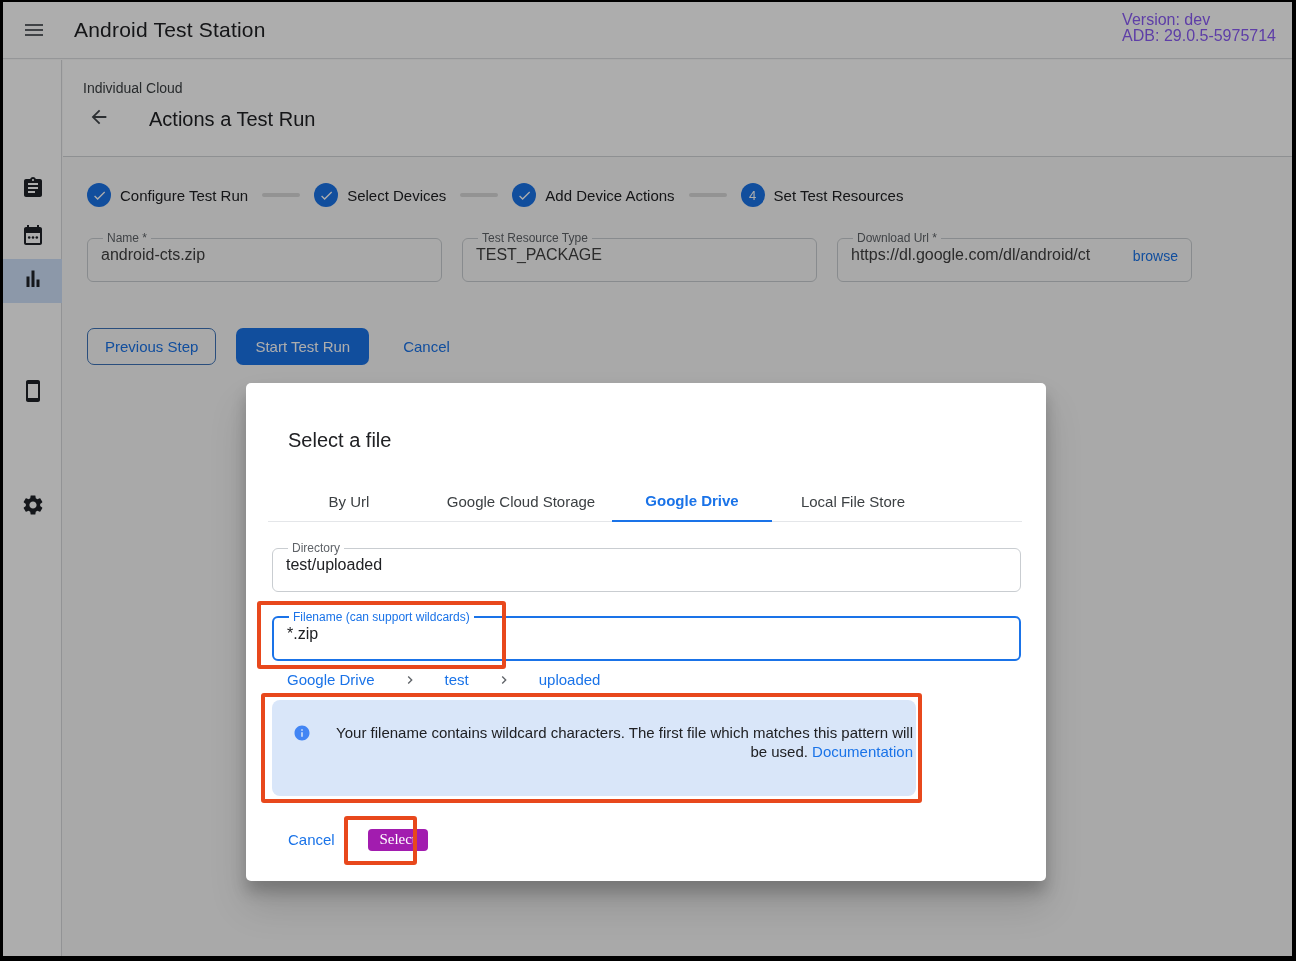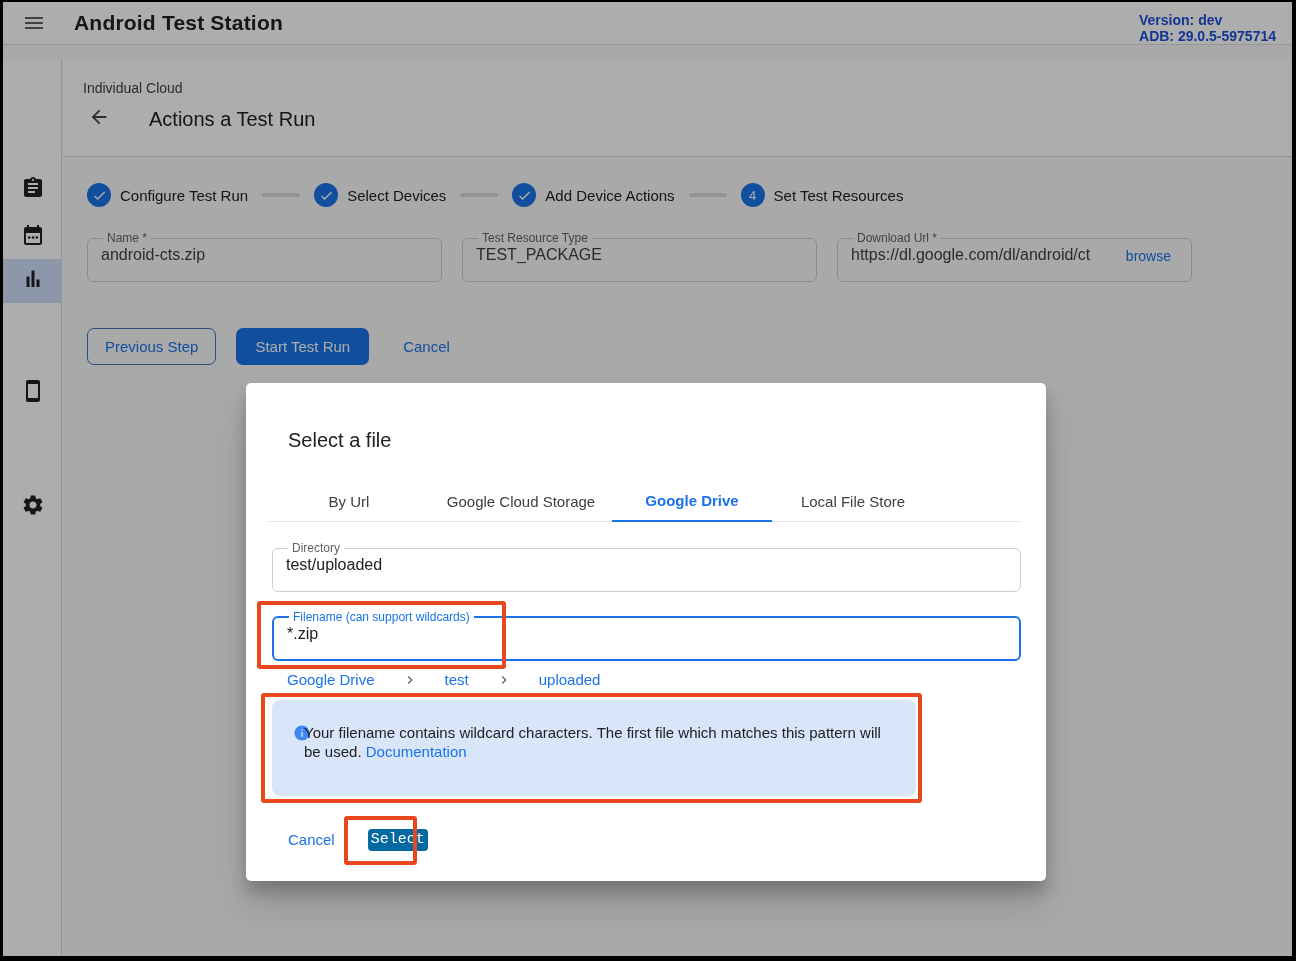--- a/index.html
+++ b/index.html
@@ -1,23 +1,23 @@
 <!DOCTYPE html>
 <html><head>
 <meta charset="utf-8">
 <style>
   * { margin:0; padding:0; box-sizing:border-box; }
   html,body { width:1296px; height:961px; background:#000; font-family:"Liberation Sans", sans-serif; overflow:hidden; }
   .screen { position:absolute; left:3px; top:2px; right:4px; bottom:5px; background:#fafafa; overflow:hidden; }
 
   
-  .topbar { position:absolute; left:0; top:0; right:0; height:43px; background:#fff; border-bottom:1px solid #dcdee1; display:flex; align-items:center; z-index:1;font-weight:bold; }
+  .topbar { position:absolute; left:0; top:0; right:0; height:57px; background:#fff; border-bottom:1px solid #dcdee1; display:flex; align-items:center; z-index:1; }
   .hamburger { width:26px; height:26px; margin-left:18px; display:flex; align-items:center; justify-content:center; cursor:pointer; }
   .app-title { margin-left:27px; font-size:21px; color:#202124; letter-spacing:.2px; }
-  .version-block { position:absolute; right:16px; top:10px; font-size:14px; line-height:16px; color:#1d4ed8; text-align:left; }
+  .version-block { position:absolute; right:16px; top:10px; font-size:16px; line-height:16px; color:#8b5cf6; text-align:left; }
 
   
   .sidebar { position:absolute; left:0; top:58px; width:59px; bottom:0; background:#fff; border-right:1px solid #d7d9dc; z-index:1; }
   .nav-item { position:absolute; left:0; width:59px; height:44px; display:flex; align-items:center; justify-content:center; cursor:pointer; }
   .nav-item svg { width:24px; height:24px; fill:#1f2328; }
   .nav-item.selected { background:#cfe0f9; }
   .ni-1{top:108px;} .ni-2{top:155px;} .ni-3{top:199px;} .ni-4{top:311px;} .ni-5{top:425px;}
 
   
   .content { position:absolute; left:60px; top:58px; right:0; bottom:0; background:#fafafa; }
@@ -30,21 +30,21 @@
 
   
   .stepper { position:absolute; left:24px; top:123px; display:flex; align-items:center; }
   .step { display:flex; align-items:center; }
   .step-circle { width:24px; height:24px; border-radius:50%; background:#1a73e8; display:flex; align-items:center; justify-content:center; color:#fff; font-size:13px; }
   .step-circle svg { width:15px; height:15px; fill:#fff; }
   .step-label { margin-left:9px; font-size:15px; color:#202124; }
   .step-line { width:38px; height:4px; border-radius:2px; background:#d9d9d9; margin:0 14px; }
 
   
-  fieldset.mfield { border:1px solid #c9cdd1; border-radius:6px; padding:0 20px 8px 13px; background:transparent; }
+  fieldset.mfield { border:1px solid #c9cdd1; border-radius:6px; padding:0 13px 8px 13px; background:transparent; }
   fieldset.mfield legend { font-size:12px; color:#5f6368; padding:0 4px; margin-left:2px; }
   .mfield .fval { font-size:16px; color:#404040; margin-top:1px; white-space:nowrap; overflow:hidden; }
   .fields-row { position:absolute; left:24px; top:171px; width:1106px; display:flex; gap:20px; }
   .fields-row fieldset { width:355px; height:51px; }
   .url-inner { display:flex; align-items:flex-end; }
   .url-inner .fval { flex:1; }
   .browse-link { font-size:14px; color:#1a73e8; margin-left:10px; cursor:pointer; white-space:nowrap; }
 
   
   .actions-row { position:absolute; left:24px; top:268px; display:flex; align-items:center; }
@@ -73,26 +73,26 @@
   .mfield input { border:none; outline:none; background:transparent; font-size:16px; color:#202124; width:100%; font-family:"Liberation Sans",sans-serif; padding:0; margin-top:1px; }
 
   .breadcrumb { position:absolute; left:41px; top:288px; display:flex; align-items:center; }
   .crumb { font-size:15px; color:#1a73e8; cursor:pointer; }
   .crumb-sep { margin:0 27px; display:flex; align-items:center; }
   .crumb-sep svg { width:16px; height:16px; fill:#5f6368; }
 
   .banner { position:absolute; left:26px; top:317px; width:644px; height:96px; background:#d9e6f9; border-radius:8px; }
   .banner-icon { position:absolute; left:21px; top:24px; width:18px; height:18px; }
   .banner-icon svg { width:18px; height:18px; fill:#4285f4; }
-  .banner-text { position:absolute; left:32px; top:23px; width:586px; font-size:15px; line-height:19px; color:#202124; }
+  .banner-text { position:absolute; left:55px; top:23px; width:586px; font-size:15px; line-height:19px; color:#202124;text-align:right; }
   .doc-link { color:#1a73e8; cursor:pointer; }
 
   .dlg-footer { position:absolute; left:30px; top:440px; display:flex; align-items:center; }
   .dlg-cancel { border:none; background:transparent; color:#1a73e8; font-size:15px; padding:8px 12px; cursor:pointer; font-family:"Liberation Sans",sans-serif; }
-  .dlg-select { border:none; background:#0369a1; color:#fff; font-size:15px; width:60px; height:22px; border-radius:4px; margin-left:21px; cursor:pointer; font-family:Liberation Mono, monospace; }
+  .dlg-select { border:none; background:#a21caf; color:#fff; font-size:15px; width:60px; height:22px; border-radius:4px; margin-left:21px; cursor:pointer; font-family:Liberation Serif, serif; }
 
   
   .ann { position:absolute; border:4px solid #e8481c; border-radius:3px; pointer-events:none; z-index:8; }
   .ann-filename { left:11px; top:218px; width:249px; height:68px; }
   .ann-banner { left:15px; top:310px; width:661px; height:110px; }
   .ann-select { left:98px; top:433px; width:73px; height:49px; }
 </style>
 </head>
 <body>
 

